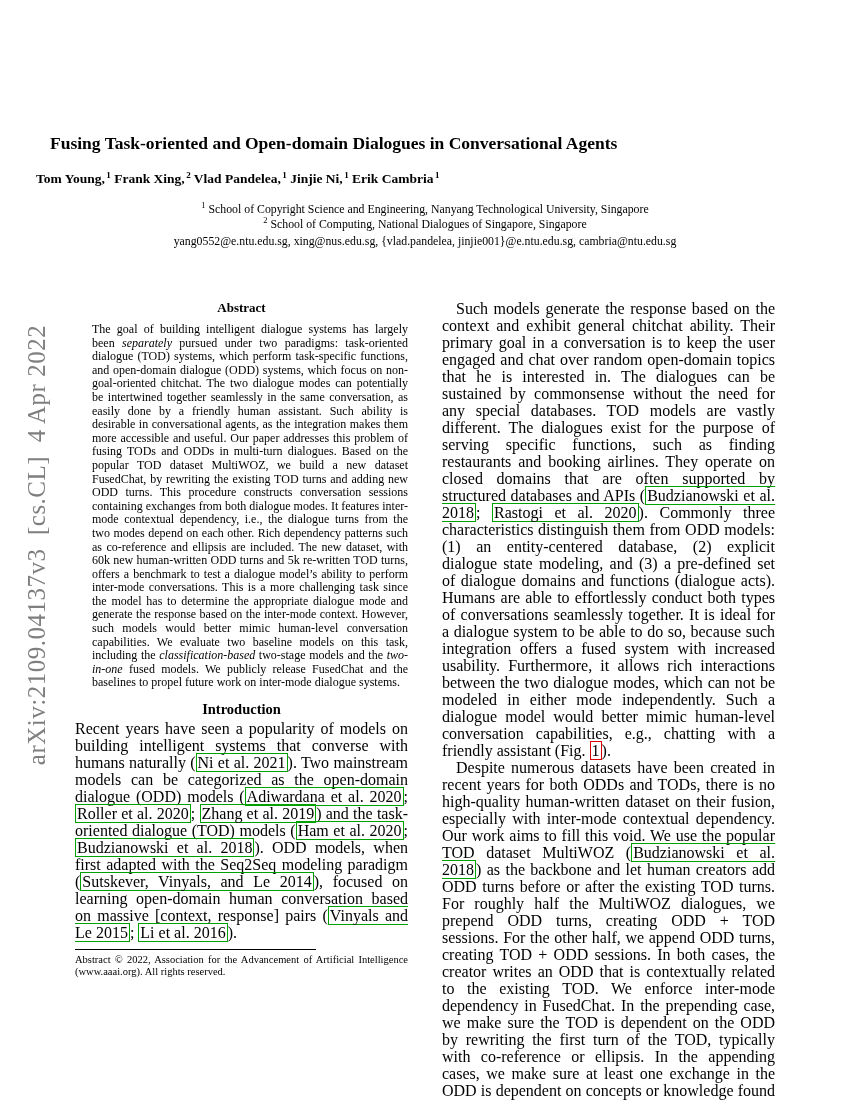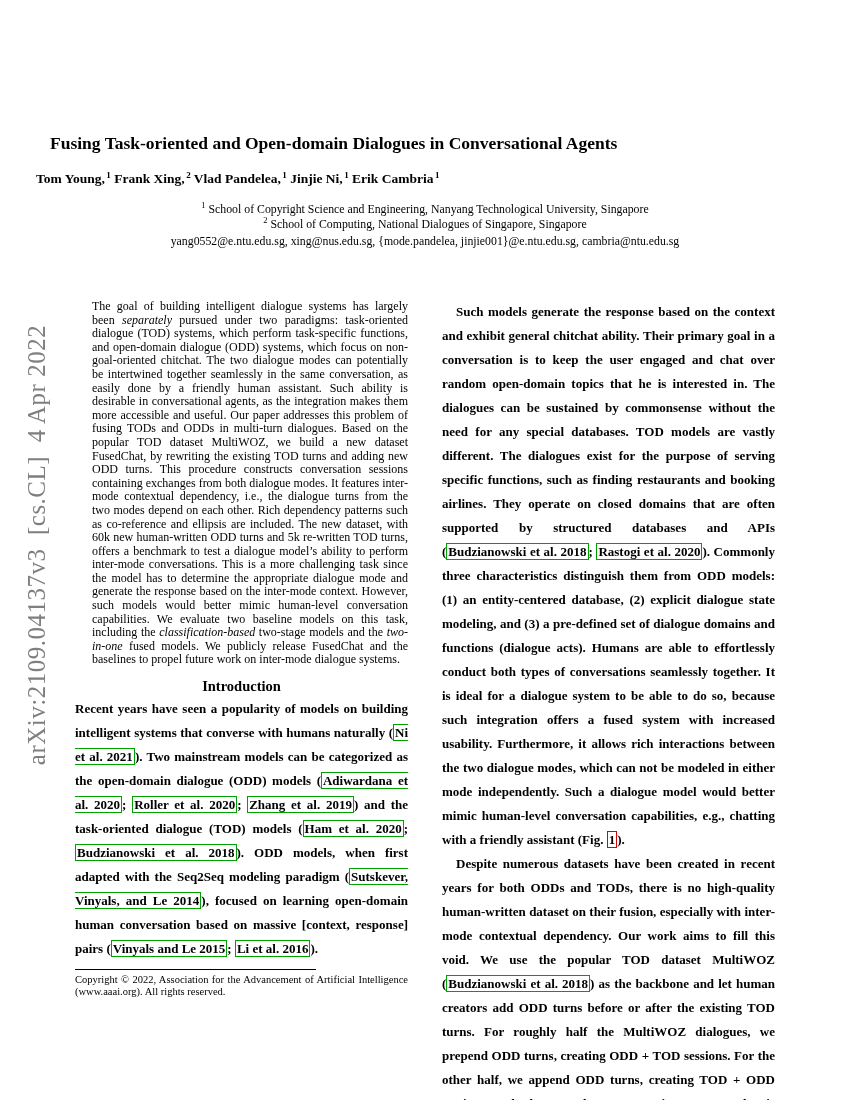--- a/index.html
+++ b/index.html
@@ -66,24 +66,23 @@
     padding-left: 17px;
   }
   .section-heading {
     text-align: center;
     font-size: 14.5px;
     font-weight: bold;
     margin-top: 11px;
     margin-bottom: 2px;
   }
   .body-text {
-    font-size: 13px;
-    line-height: 24px;
+    font-size: 16px;
+    line-height: 17px;
     text-align: justify;
-    font-weight: bold;
   }
   .indent { text-indent: 14px; }
   .footnote-block { margin-top: 8px; }
   .footnote-rule {
     width: 241px;
     border-top: 1px solid #000;
     margin-bottom: 4px;
   }
   .footnote-text {
     font-size: 10.5px;
@@ -107,34 +106,35 @@
 
   <div class="arxiv-banner">arXiv:2109.04137v3  [cs.CL]  4 Apr 2022</div>
 
   <h1 class="paper-title">Fusing Task-oriented and Open-domain Dialogues in Conversational Agents</h1>
 
   <div class="author-line"><span>Tom Young,<sup>1</sup></span> <span>Frank Xing,<sup>2</sup></span> <span>Vlad Pandelea,<sup>1</sup></span> <span>Jinjie Ni,<sup>1</sup></span> <span>Erik Cambria<sup>1</sup></span></div>
 
   <div class="affil-block">
     <div class="affil"><sup>1</sup><span> School of Copyright Science and Engineering, Nanyang Technological University, Singapore</span></div>
     <div class="affil"><sup>2</sup><span> School of Computing, National Dialogues of Singapore, Singapore</span></div>
-    <div class="email-line">yang0552@e.ntu.edu.sg, xing@nus.edu.sg, {mode.pandelea, jinjie001}@e.ntu.edu.sg, cambria@ntu.edu.sg</div>
+    <div class="email-line">yang0552@e.ntu.edu.sg, xing@nus.edu.sg, {vlad.pandelea, jinjie001}@e.ntu.edu.sg, cambria@ntu.edu.sg</div>
   </div>
 
   <div class="columns">
 
     <div class="col">
+      <h2 class="abstract-heading">Abstract</h2>
       <p class="abstract-text">The goal of building intelligent dialogue systems has largely been <em>separately</em> pursued under two paradigms: task-oriented dialogue (TOD) systems, which perform task-specific functions, and open-domain dialogue (ODD) systems, which focus on non-goal-oriented chitchat. The two dialogue modes can potentially be intertwined together seamlessly in the same conversation, as easily done by a friendly human assistant. Such ability is desirable in conversational agents, as the integration makes them more accessible and useful. Our paper addresses this problem of fusing TODs and ODDs in multi-turn dialogues. Based on the popular TOD dataset MultiWOZ, we build a new dataset FusedChat, by rewriting the existing TOD turns and adding new ODD turns. This procedure constructs conversation sessions containing exchanges from both dialogue modes. It features inter-mode contextual dependency, i.e., the dialogue turns from the two modes depend on each other. Rich dependency patterns such as co-reference and ellipsis are included. The new dataset, with 60k new human-written ODD turns and 5k re-written TOD turns, offers a benchmark to test a dialogue model’s ability to perform inter-mode conversations. This is a more challenging task since the model has to determine the appropriate dialogue mode and generate the response based on the inter-mode context. However, such models would better mimic human-level conversation capabilities. We evaluate two baseline models on this task, including the <em>classification-based</em> two-stage models and the <em>two-in-one</em> fused models. We publicly release FusedChat and the baselines to propel future work on inter-mode dialogue systems.</p>
 
       <h2 class="section-heading">Introduction</h2>
       <p class="body-text">Recent years have seen a popularity of models on building intelligent systems that converse with humans naturally (<span class="citebox">Ni et al. 2021</span>). Two mainstream models can be categorized as the open-domain dialogue (ODD) models (<span class="citebox">Adiwardana et al. 2020</span>; <span class="citebox">Roller et al. 2020</span>; <span class="citebox">Zhang et al. 2019</span>) and the task-oriented dialogue (TOD) models (<span class="citebox">Ham et al. 2020</span>; <span class="citebox">Budzianowski et al. 2018</span>). ODD models, when first adapted with the Seq2Seq modeling paradigm (<span class="citebox">Sutskever, Vinyals, and Le 2014</span>), focused on learning open-domain human conversation based on massive [context, response] pairs (<span class="citebox">Vinyals and Le 2015</span>; <span class="citebox">Li et al. 2016</span>).</p>
 
       <div class="footnote-block">
         <div class="footnote-rule"></div>
-        <p class="footnote-text">Copyright © 2022, Association for the Advancement of Artificial Intelligence (www.aaai.org). All rights reserved.</p>
+        <p class="footnote-text">Abstract © 2022, Association for the Advancement of Artificial Intelligence (www.aaai.org). All rights reserved.</p>
       </div>
     </div>
 
     <div class="col">
       <p class="body-text indent">Such models generate the response based on the context and exhibit general chitchat ability. Their primary goal in a conversation is to keep the user engaged and chat over random open-domain topics that he is interested in. The dialogues can be sustained by commonsense without the need for any special databases. TOD models are vastly different. The dialogues exist for the purpose of serving specific functions, such as finding restaurants and booking airlines. They operate on closed domains that are often supported by structured databases and APIs (<span class="citebox">Budzianowski et al. 2018</span>; <span class="citebox">Rastogi et al. 2020</span>). Commonly three characteristics distinguish them from ODD models: (1) an entity-centered database, (2) explicit dialogue state modeling, and (3) a pre-defined set of dialogue domains and functions (dialogue acts). Humans are able to effortlessly conduct both types of conversations seamlessly together. It is ideal for a dialogue system to be able to do so, because such integration offers a fused system with increased usability. Furthermore, it allows rich interactions between the two dialogue modes, which can not be modeled in either mode independently. Such a dialogue model would better mimic human-level conversation capabilities, e.g., chatting with a friendly assistant (Fig. <span class="refbox">1</span>).</p>
       <p class="body-text indent">Despite numerous datasets have been created in recent years for both ODDs and TODs, there is no high-quality human-written dataset on their fusion, especially with inter-mode contextual dependency. Our work aims to fill this void. We use the popular TOD dataset MultiWOZ (<span class="citebox">Budzianowski et al. 2018</span>) as the backbone and let human creators add ODD turns before or after the existing TOD turns. For roughly half the MultiWOZ dialogues, we prepend ODD turns, creating ODD + TOD sessions. For the other half, we append ODD turns, creating TOD + ODD sessions. In both cases, the creator writes an ODD that is contextually related to the existing TOD. We enforce inter-mode dependency in FusedChat. In the prepending case, we make sure the TOD is dependent on the ODD by rewriting the first turn of the TOD, typically with co-reference or ellipsis. In the appending cases, we make sure at least one exchange in the ODD is dependent on concepts or knowledge found in the TOD. In a nutshell, these dependency patterns in our dataset mean that when a dialogue model handles a turn of one dialogue mode, it sometimes has to refer to the contextual information given in the history turns of the other dialogue mode.</p>
     </div>
 
   </div>
 </div>

